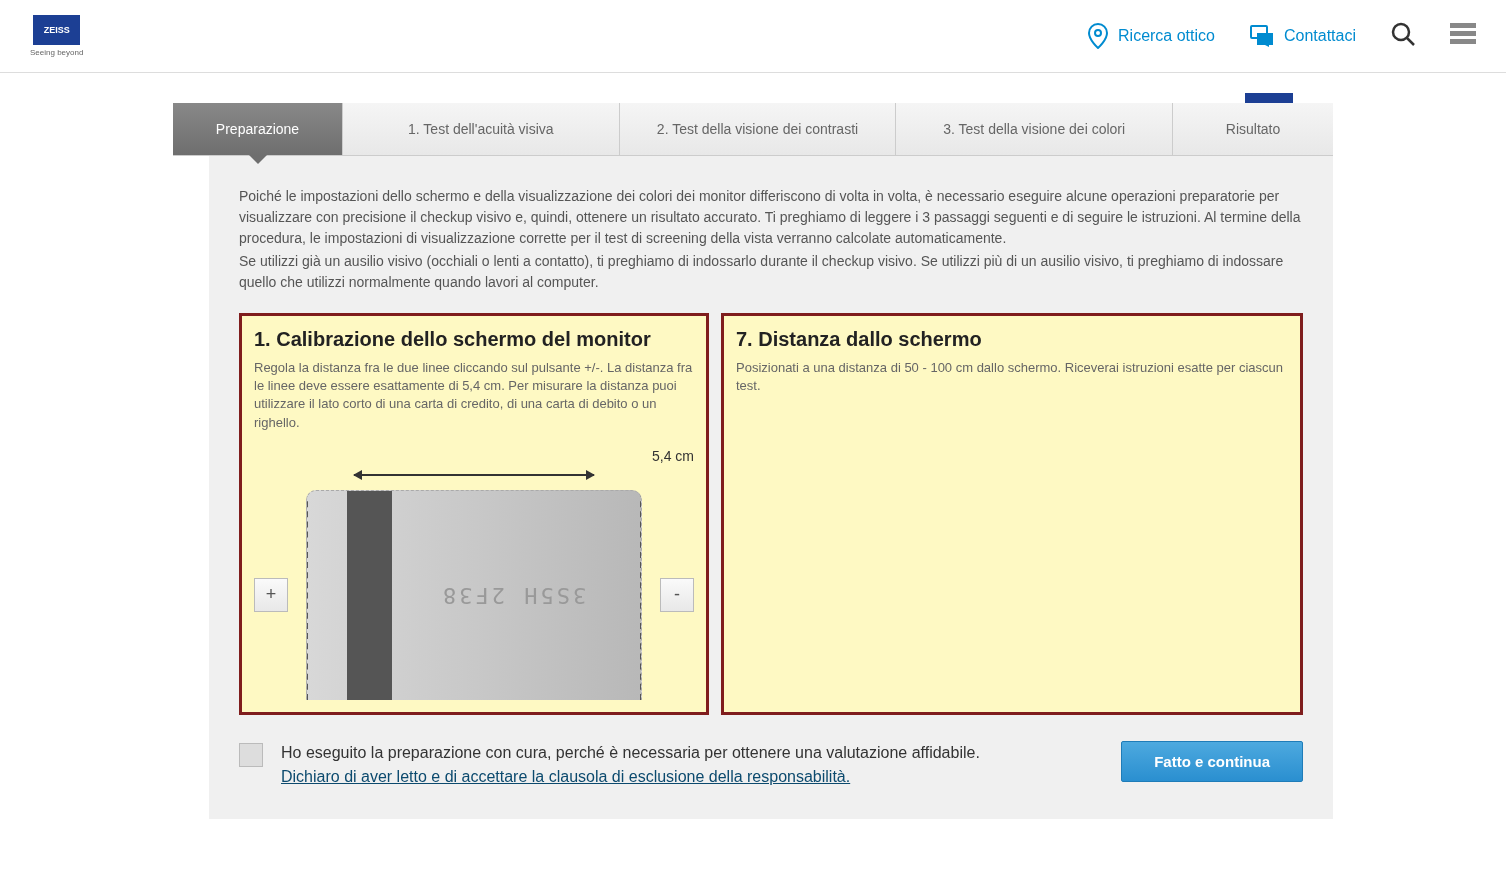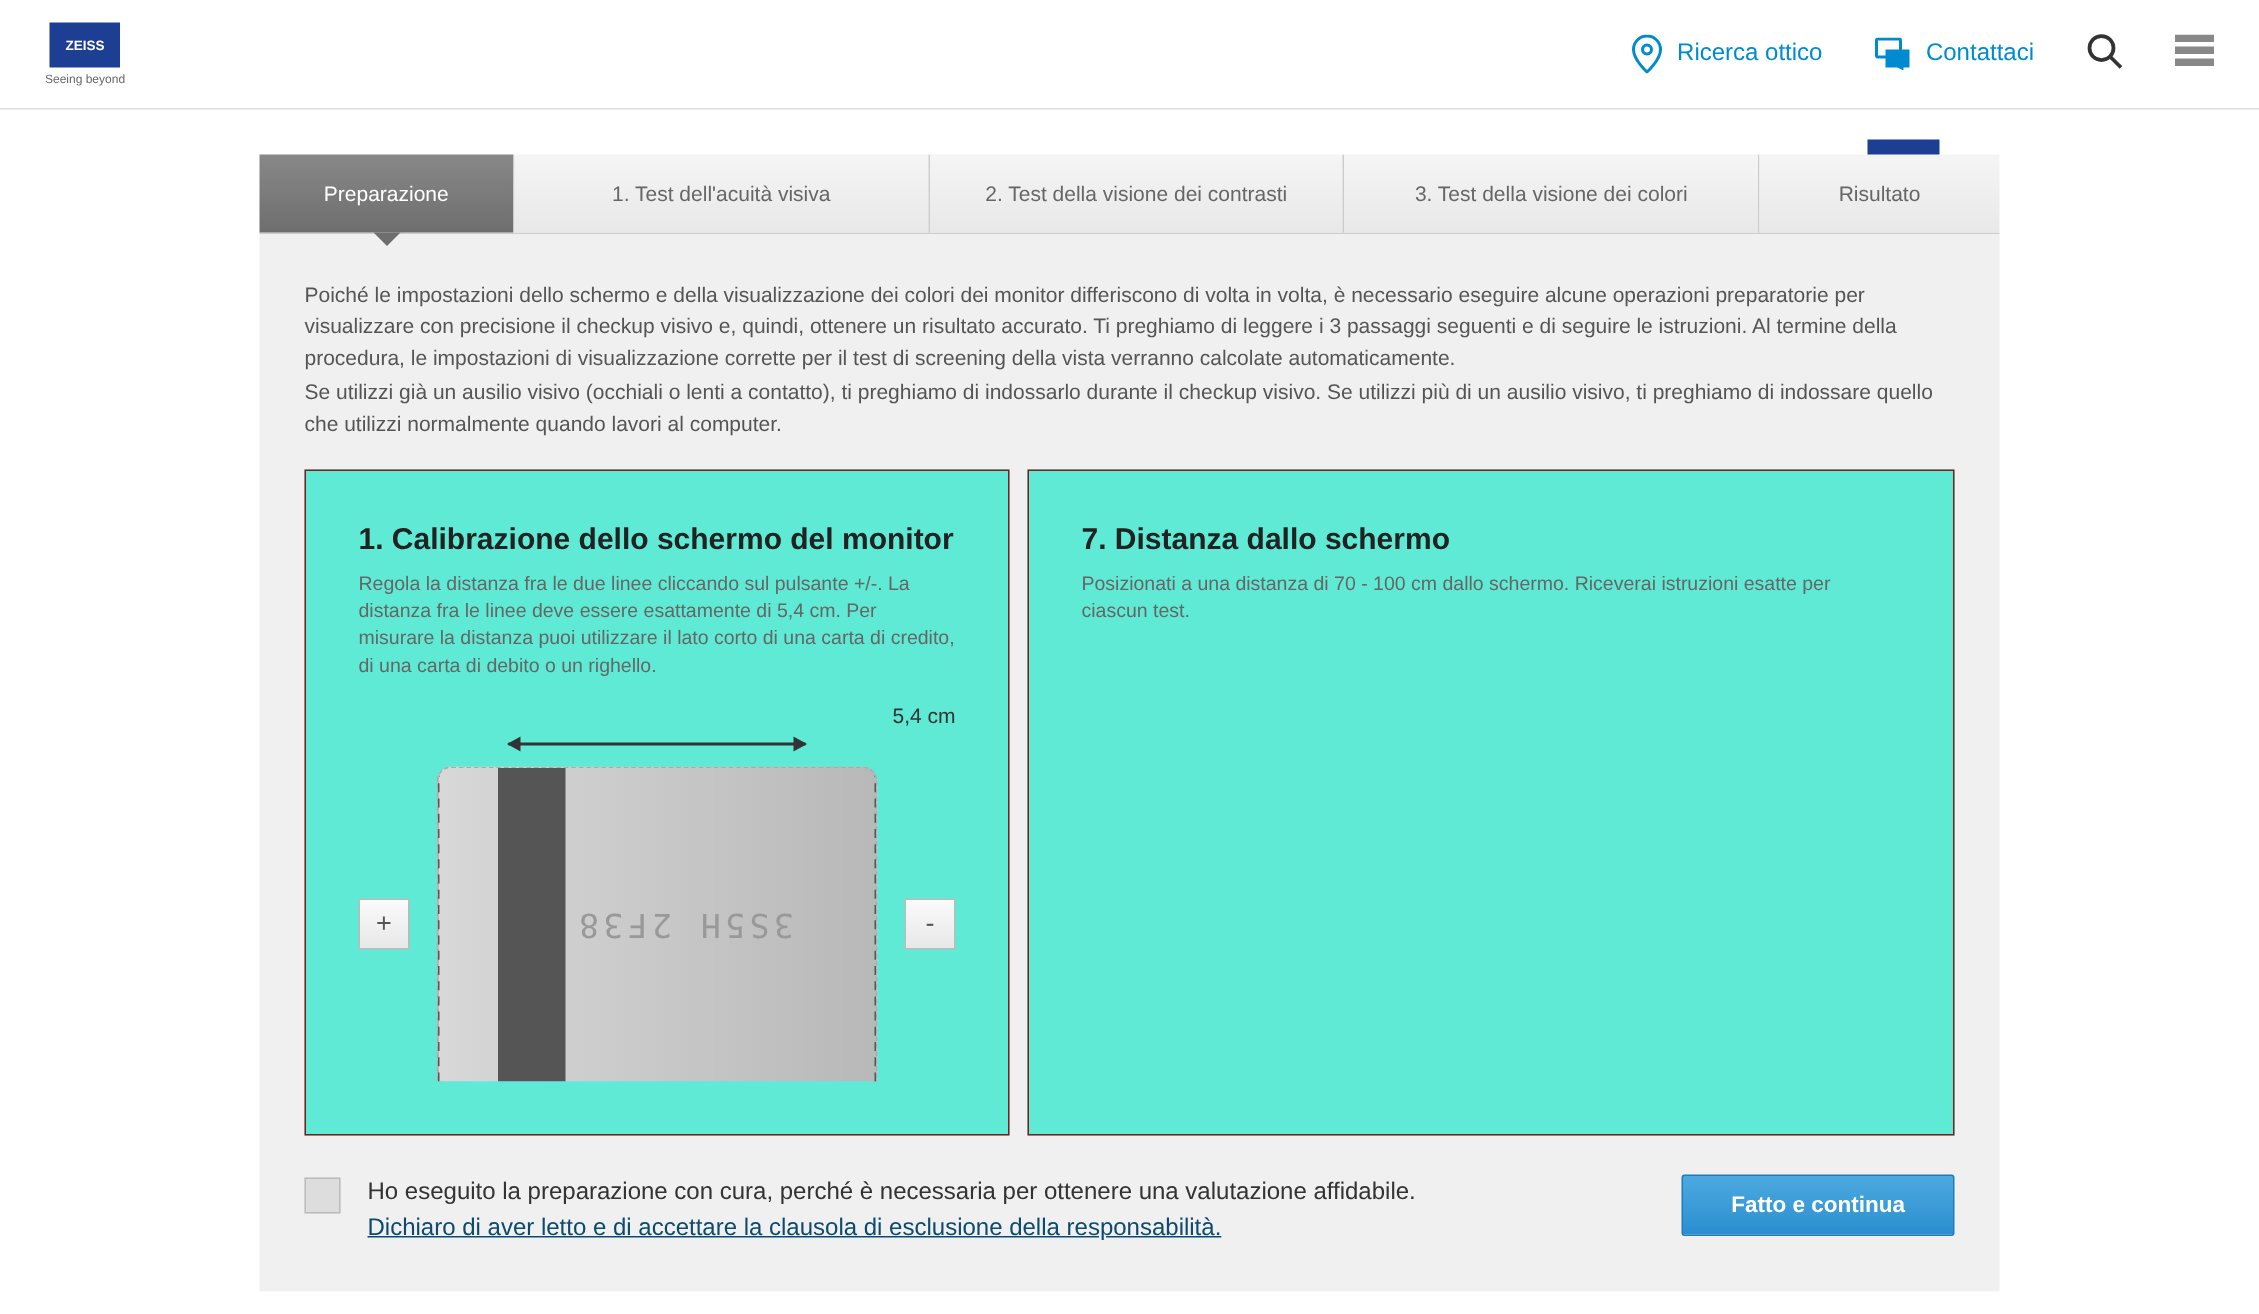--- a/index.html
+++ b/index.html
@@ -21,26 +21,26 @@
     
     .tabs { display: flex; margin-top: 30px; border-bottom: 1px solid #ccc; }
     .tab { flex: 1; min-width: 0; padding: 18px 10px; text-align: center; background: linear-gradient(#f5f5f5,#e8e8e8); color: #666; font-size: 14px; border-right: 1px solid #ccc; cursor: pointer; position: relative; }
     .tab:last-child { border-right: none; }
     .tab.active { background: linear-gradient(#888,#6e6e6e); color: #fff; }
     .tab.active::after { content: ''; position: absolute; left: 50%; bottom: -9px; margin-left: -9px; border-left: 9px solid transparent; border-right: 9px solid transparent; border-top: 9px solid #6e6e6e; }
     .tab.first { flex: 0 0 170px; }
     .tab.last { flex: 0 0 160px; }
     
     
-    .content { background: #f0f0f0; padding: 30px; }
+    .content { background: #f0f0f0; padding: 30px; margin-left: 36px; }
     .intro-text { font-size: 14px; color: #555; line-height: 1.5; margin-bottom: 20px; }
     .intro-text p { margin-bottom: 2px; }
     
     .panels { display: flex; gap: 12px; }
-    .panel { background: #5eead4; border: 1px solid #7f1d1d; padding: 35px; }
+    .panel { background: #fef9c3; border: 3px solid #7f1d1d; padding: 12px; }
     .panel-1 { flex: 0 0 470px; }
     .panel-2 { flex: 0 0 340px; }
     .panel-3 { flex: 1; }
     .panel h2 { font-size: 20px; font-weight: bold; color: #222; margin-bottom: 8px; }
     .panel-desc { font-size: 13px; color: #666; line-height: 1.4; margin-bottom: 16px; }
     
     
     .calib-measure { text-align: right; font-size: 14px; color: #333; margin-bottom: 2px; }
     .calib-arrow-row { position: relative; height: 20px; margin: 0 100px 4px 100px; }
     .arrow-line { position: absolute; top: 8px; left: 0; right: 0; height: 2px; background: #333; }
@@ -165,21 +165,21 @@
             <div class="card-digits">3S5H 2F38</div>
             <div class="card-dash-right"></div>
           </div>
           <div class="sq-btn">-</div>
         </div>
       </div>
 
 
       <div class="panel panel-3">
         <h2>7. Distanza dallo schermo</h2>
-        <p class="panel-desc">Posizionati a una distanza di 70 - 100 cm dallo schermo. Riceverai istruzioni esatte per ciascun test.</p>
+        <p class="panel-desc">Posizionati a una distanza di 50 - 100 cm dallo schermo. Riceverai istruzioni esatte per ciascun test.</p>
       </div>
 
     </div>
 
     <div class="footer-row">
       <div class="check-group">
         <div class="checkbox"></div>
         <div class="check-text">
           <span>Ho eseguito la preparazione con cura, perché è necessaria per ottenere una valutazione affidabile.</span><br>
           <span class="check-link">Dichiaro di aver letto e di accettare la clausola di esclusione della responsabilità.</span>

